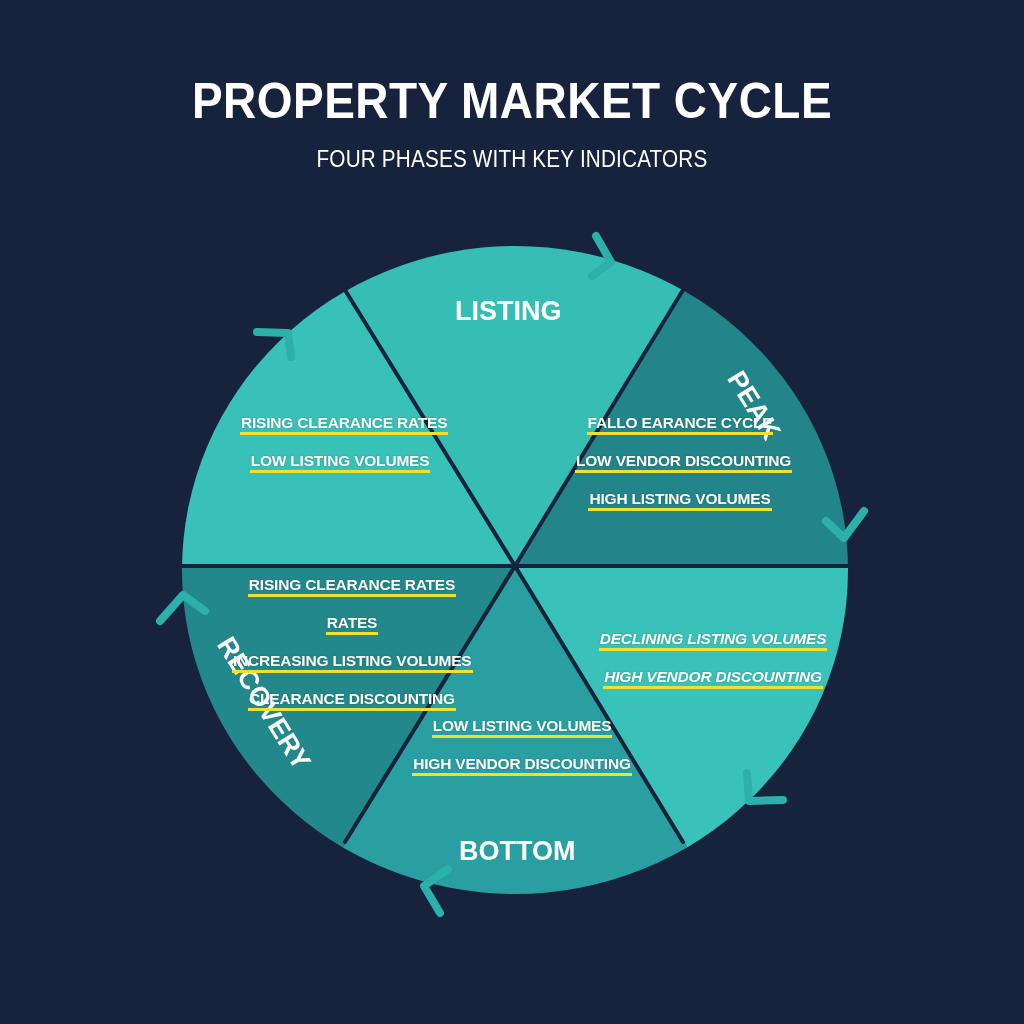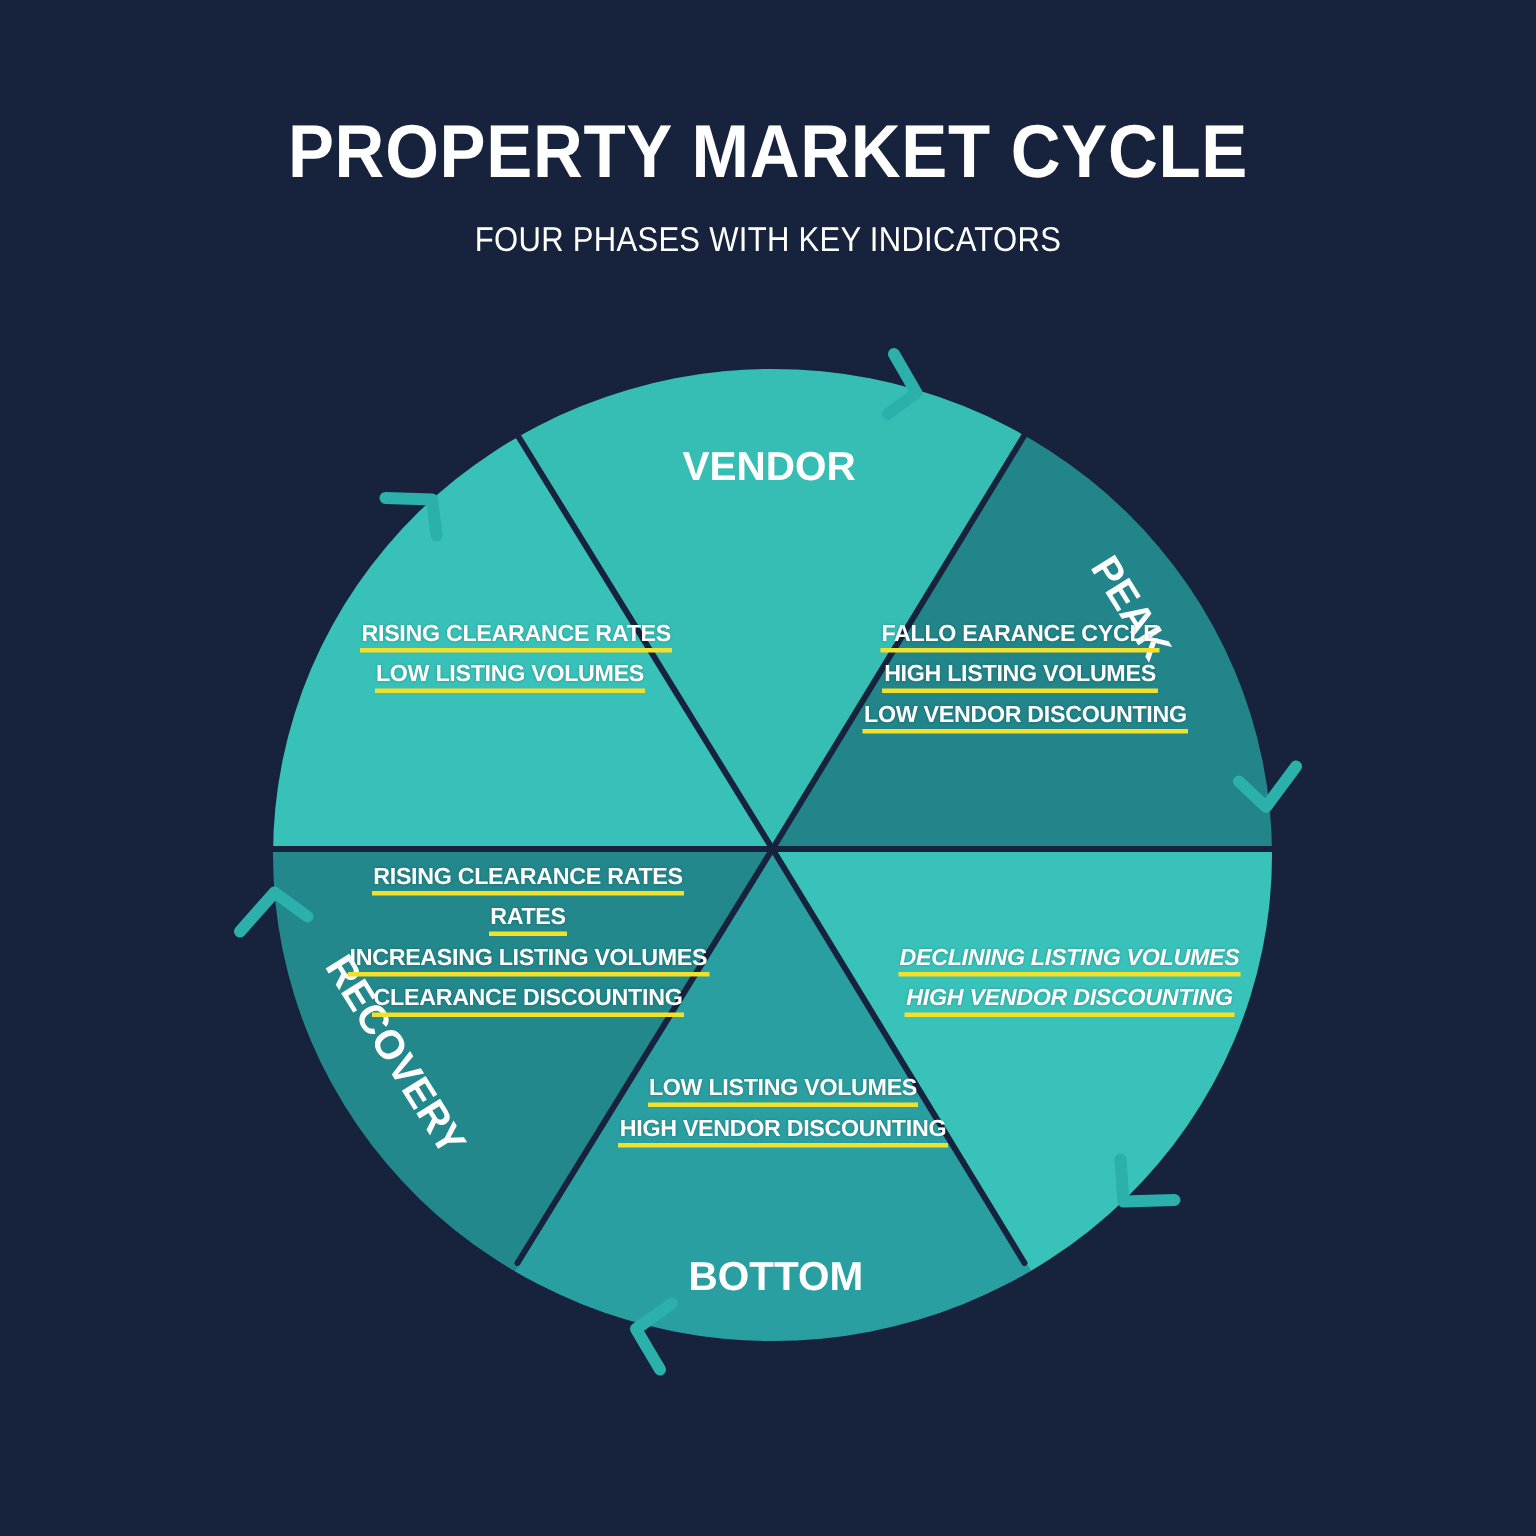--- a/index.html
+++ b/index.html
@@ -31,21 +31,21 @@
     .ind-group {
       position: absolute; text-align: center;
     }
     .ind {
       display: inline-block;
       color: #ffffff; font-weight: bold; font-size: 15.5px;
       letter-spacing: -0.2px;
       border-bottom: 3px solid #f2e12a;
       padding: 0 1px 0 1px;
       line-height: 19px;
-      margin: 0 0 5px 0;
+      margin: 0 0 16px 0;
       white-space: nowrap;
       text-shadow: 0 0 2px rgba(0,0,0,0.25);
     }
     .ind-row { display: block; }
   </style>
 </head>
 <body>
 
 <div class="title">PROPERTY MARKET CYCLE</div>
 <div class="subtitle">FOUR PHASES WITH KEY INDICATORS</div>
@@ -82,34 +82,34 @@
   <g fill="none" stroke="#2bb0ab" stroke-width="8" stroke-linecap="round" stroke-linejoin="round">
     <polyline points="596,236 611,262 592,276"></polyline>
     <polyline points="826,521 844,538 864,511"></polyline>
     <polyline points="747,773 749,801 783,800"></polyline>
     <polyline points="448,869 424,886 440,913"></polyline>
     <polyline points="160,621 183,595 205,611"></polyline>
     <polyline points="257,332 288,333 291,357"></polyline>
   </g>
 </svg>
 
-<div class="phase-label" style="left:455px; top:296px;">VENDOR</div>
+<div class="phase-label" style="left:455px; top:296px;">LISTING</div>
 <div class="phase-label" style="left:716px; top:390px; transform: rotate(58deg);">PEAK</div>
 <div class="phase-label" style="left:459px; top:836px;">BOTTOM</div>
 <div class="phase-label" style="left:188px; top:688px; transform: rotate(58deg);">RECOVERY</div>
 
 <div class="ind-group" style="left:240px; top:413px; width:200px;">
   <span class="ind-row"><span class="ind">RISING CLEARANCE RATES</span></span>
   <span class="ind-row"><span class="ind">LOW LISTING VOLUMES</span></span>
 </div>
 
 <div class="ind-group" style="left:575px; top:413px; width:210px;">
   <span class="ind-row"><span class="ind">FALLO EARANCE CYCLE</span></span>
+  <span class="ind-row"><span class="ind">LOW VENDOR DISCOUNTING</span></span>
   <span class="ind-row"><span class="ind">HIGH LISTING VOLUMES</span></span>
-  <span class="ind-row"><span class="ind">LOW VENDOR DISCOUNTING</span></span>
 </div>
 
 <div class="ind-group" style="left:232px; top:575px; width:240px;">
   <span class="ind-row"><span class="ind">RISING CLEARANCE RATES</span></span>
   <span class="ind-row"><span class="ind">RATES</span></span>
   <span class="ind-row"><span class="ind">INCREASING LISTING VOLUMES</span></span>
   <span class="ind-row"><span class="ind">CLEARANCE DISCOUNTING</span></span>
 </div>
 
 <div class="ind-group" style="left:598px; top:629px; width:230px;font-style:italic;">

